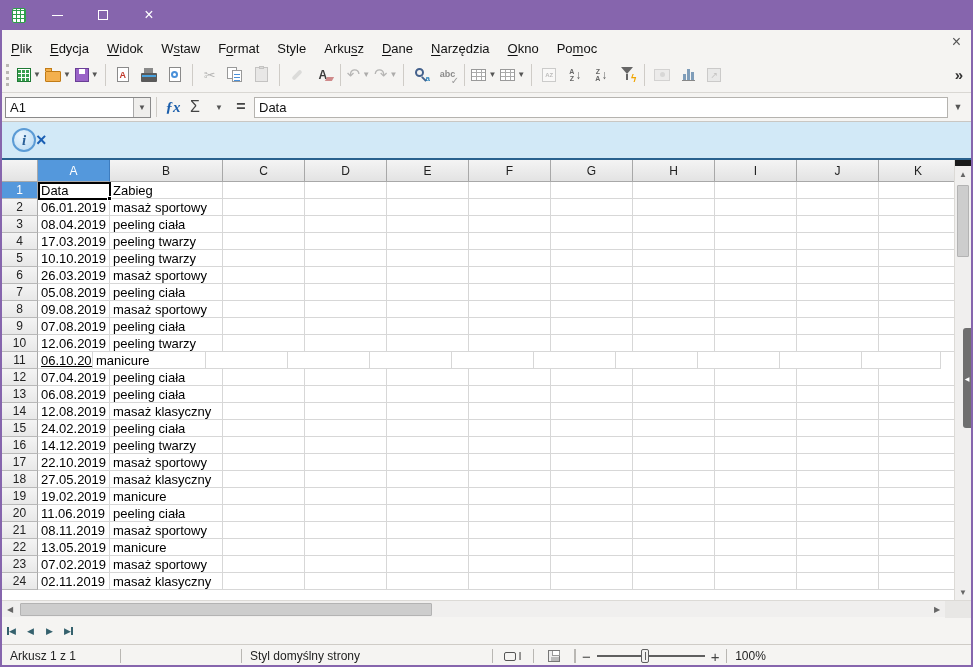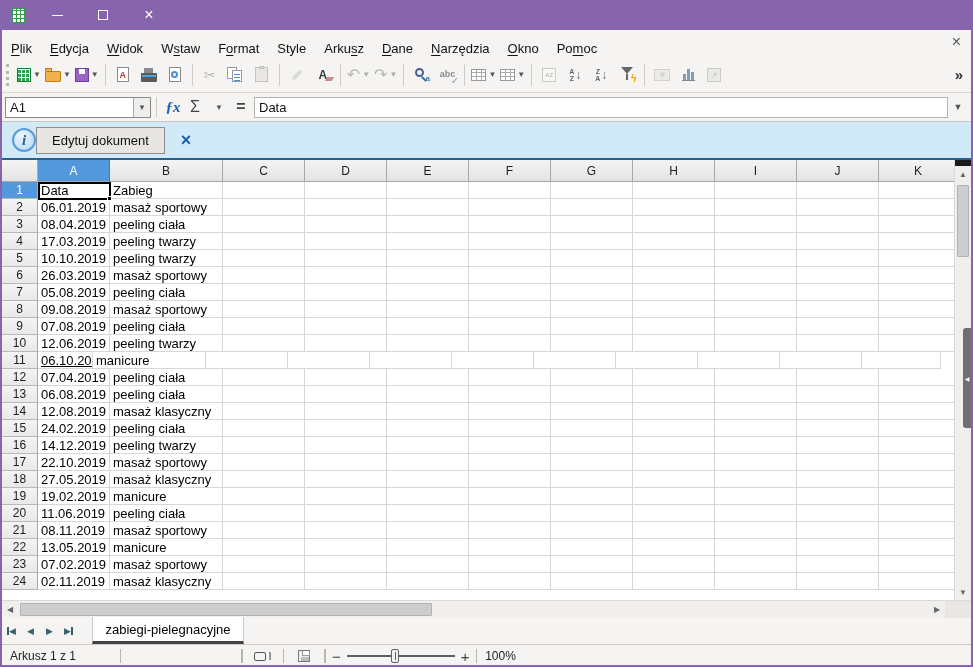--- a/index.html
+++ b/index.html
@@ -372,21 +372,20 @@
     <span class="fb-ic fx">ƒx</span>
     <span class="fb-ic sigma">Σ</span>
     <span class="fb-ic dd">▼</span>
     <span class="fb-ic equals">=</span>
     <span class="formula-input">Data</span>
     <span class="fb-expand">▼</span>
   </div>
 
   <div class="infobar">
     <span class="info-icon">i</span>
-    <button class="info-btn">Edytuj dokument</button>
     <span class="info-close">×</span>
   </div>
 
   <div class="grid-region">
     <div class="grid-scroll">
       <div class="hdr-row">
           <span class="ch" style="width: 36px;"></span>
           <span class="ch sel" style="width: 72px;">A</span>
           <span class="ch" style="width: 113px;">B</span>
           <span class="ch" style="width: 82px;">C</span>
@@ -757,28 +756,28 @@
     </span>
     <span class="h-arrow">▶</span>
     <span class="h-corner"></span>
   </div>
 
   <div class="sheetbar">
     <span class="nav-btn"><span class="bar"></span>◀</span>
     <span class="nav-btn">◀</span>
     <span class="nav-btn">▶</span>
     <span class="nav-btn">▶<span class="bar"></span></span>
-    <span class="sheet-tab">zabiegi-pielegnacyjne</span>
   </div>
 
   <div class="statusbar">
     <span class="sb-cell" style="width:118px;">Arkusz 1 z 1</span>
     <span class="sb-sep"></span>
     <span class="sb-cell" style="width:120px;"></span>
     <span class="sb-sep"></span>
+    <span class="sb-cell" style="width:250px;">Styl domyślny strony</span>
     <span class="sb-sep"></span>
     <span class="sb-cell" style="width:40px;justify-content:center;">
         <span class="ovr-rect"></span>
         <span class="ovr-I">I</span>
       </span>
     <span class="sb-sep"></span>
     <span class="sb-cell" style="width:40px;justify-content:center;">
         <span class="floppy"></span>
       </span>
     <span class="sb-sep"></span>

